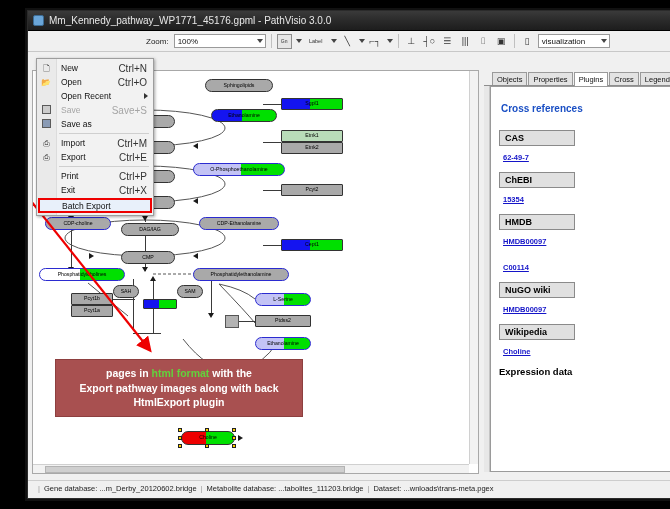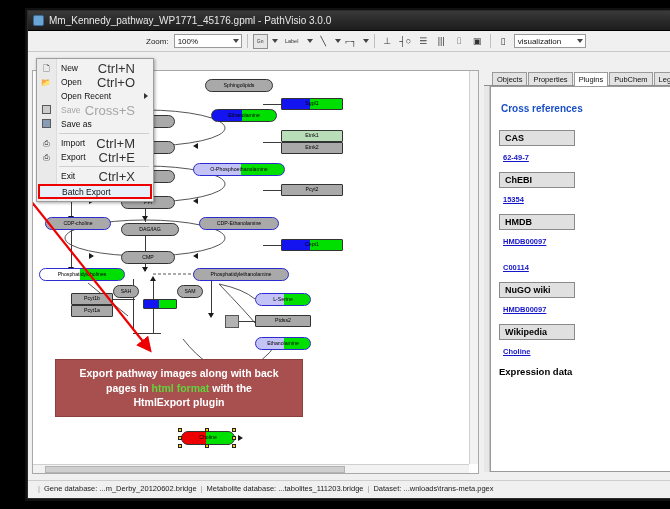--- a/index.html
+++ b/index.html
@@ -84,21 +84,21 @@
     color: #111;
     position: relative;
   }
   .combo .arrow {
     position: absolute; right: 2px; top: 4px;
     width: 0; height: 0;
     border-left: 3px solid transparent;
     border-right: 3px solid transparent;
     border-top: 4px solid #444;
   }
-  #zoom-combo { width: 68px; }
+  #zoom-combo { width: 92px; }
   #vis-combo { width: 72px; }
   .tb-btn {
     width: 15px; height: 15px;
     display: inline-flex; align-items: center; justify-content: center;
     border: 1px solid transparent;
     font-size: 9px; color: #333;
   }
   .tb-sep { width: 1px; height: 14px; background: #c0c0c0; margin: 0 2px; }
   .mini-arrow {
     width: 0; height: 0;
@@ -340,21 +340,21 @@
   .fm-row {
     position: relative;
     display: flex; align-items: center;
     height: 14px;
     padding-left: 24px;
     color: #111;
     z-index: 2;
   }
   .fm-row.disabled { color: #a5a5a5; }
   .fm-label { flex: 1; white-space: nowrap; }
-  .fm-accel { color: #333; font-size: 13px; padding-right: 18px; }
+  .fm-accel { color: #333; font-size: 10px; padding-right: 6px; }
   .fm-row.disabled .fm-accel { color: #a5a5a5; }
   .fm-sep { height: 1px; background: #cfcfcf; margin: 2px 4px 2px 22px; }
   .fm-icon {
     position: absolute; left: 4px; top: 2px;
     width: 11px; height: 11px;
     font-size: 8px; line-height: 11px; text-align: center;
   }
   .fm-submark {
     position: absolute; right: 5px; top: 4px;
     width: 0; height: 0;
@@ -523,24 +523,24 @@
           <div class="edge edge-h" style="left:230px; top:71px; width:18px;"></div>
           <div class="edge edge-h" style="left:230px; top:119px; width:18px;"></div>
           <div class="edge edge-h" style="left:230px; top:174px; width:18px;"></div>
           <div class="edge edge-h" style="left:80px; top:228px; width:22px;"></div>
           <div class="edge edge-h" style="left:196px; top:250px; width:26px;"></div>
 
           <div style="position:absolute;left:192px;top:244px;width:14px;height:13px;background:#b3b3b3;border:1px solid #555;"></div>
           <div class="node gene grad-bg" style="left:110px; top:228px; width:34px; height:10px;"></div>
 
           <div id="callout">
-            <div>Export pathway images along with back</div>
             <div>
               <span>pages in </span><span class="hl">html format</span><span> with the</span>
             </div>
+            <div>Export pathway images along with back</div>
             <div>HtmlExport plugin</div>
           </div>
 
           <svg id="red-arrow">
             <defs>
               <marker id="rah" markerWidth="7" markerHeight="7" refX="5" refY="3.5" orient="auto">
                 <polygon points="0 0, 7 3.5, 0 7" fill="#ee0000"></polygon>
               </marker>
             </defs>
             <line x1="-2" y1="130" x2="116" y2="278" stroke="#ee0000" stroke-width="2.2" marker-end="url(#rah)"></line>
@@ -551,21 +551,21 @@
             <div id="canvas-hthumb"></div>
           </div>
         </div>
       </div>
 
       <div id="side-pane">
         <div id="side-tabs">
           <span class="side-tab">Objects</span>
           <span class="side-tab">Properties</span>
           <span class="side-tab selected">Plugins</span>
-          <span class="side-tab">PubChem</span>
+          <span class="side-tab">Cross</span>
           <span class="side-tab">Legend</span>
         </div>
         <div id="side-left-rail"></div>
         <div id="side-body">
           <div id="xref-title">Cross references</div>
 
           <div class="xref-block">
             <div class="xref-head">CAS</div>
             <a class="xref-val" href="#">62-49-7</a>
           </div>
@@ -625,21 +625,21 @@
         <span class="fm-label">Open</span>
         <span class="fm-accel">Ctrl+O</span>
       </div>
       <div class="fm-row">
         <span class="fm-label">Open Recent</span>
         <span class="fm-submark"></span>
       </div>
       <div class="fm-row disabled">
         <span class="fm-icon"><span class="icon-sq"></span></span>
         <span class="fm-label">Save</span>
-        <span class="fm-accel">Cross+S</span>
+        <span class="fm-accel">Save+S</span>
       </div>
       <div class="fm-row">
         <span class="fm-icon"><span class="icon-sq" style="background:#8a9bb5;"></span></span>
         <span class="fm-label">Save as</span>
         <span class="fm-accel"></span>
       </div>
 
       <div class="fm-sep"></div>
 
       <div class="fm-row">
@@ -649,20 +649,24 @@
       </div>
       <div class="fm-row">
         <span class="fm-icon">⎙</span>
         <span class="fm-label">Export</span>
         <span class="fm-accel">Ctrl+E</span>
       </div>
 
       <div class="fm-sep"></div>
 
       <div class="fm-row">
+        <span class="fm-label">Print</span>
+        <span class="fm-accel">Ctrl+P</span>
+      </div>
+      <div class="fm-row">
         <span class="fm-label">Exit</span>
         <span class="fm-accel">Ctrl+X</span>
       </div>
 
       <div class="fm-row" id="batch-export-row">
         <span class="fm-label">Batch Export</span>
       </div>
     </div>
 
   </div>

